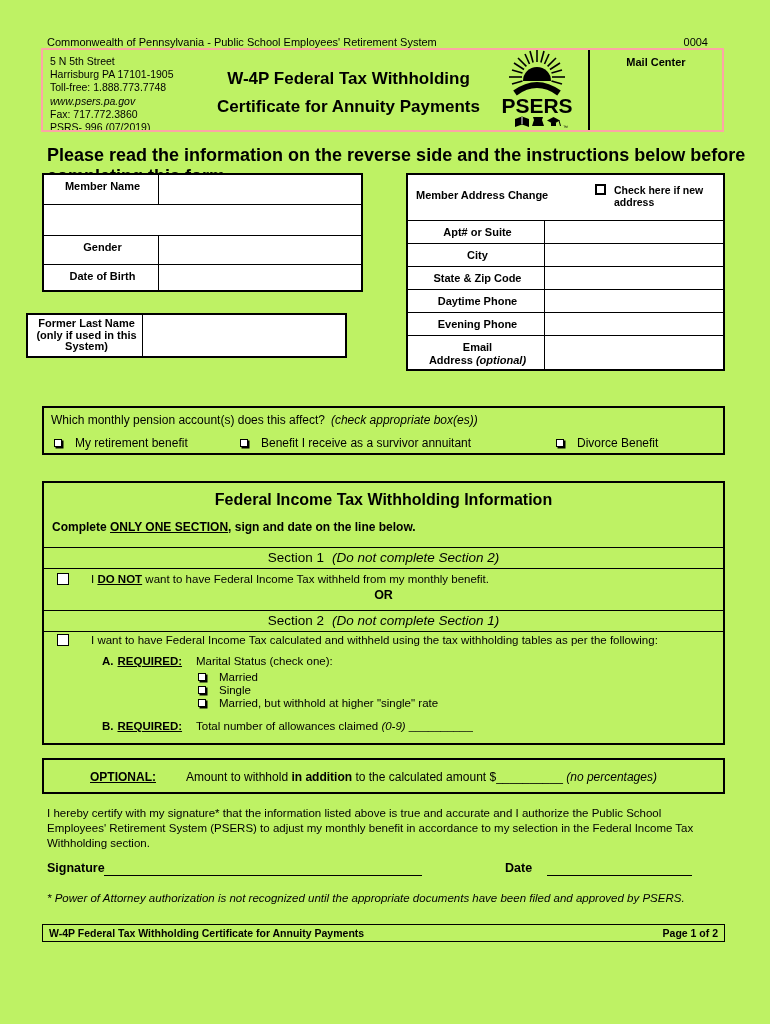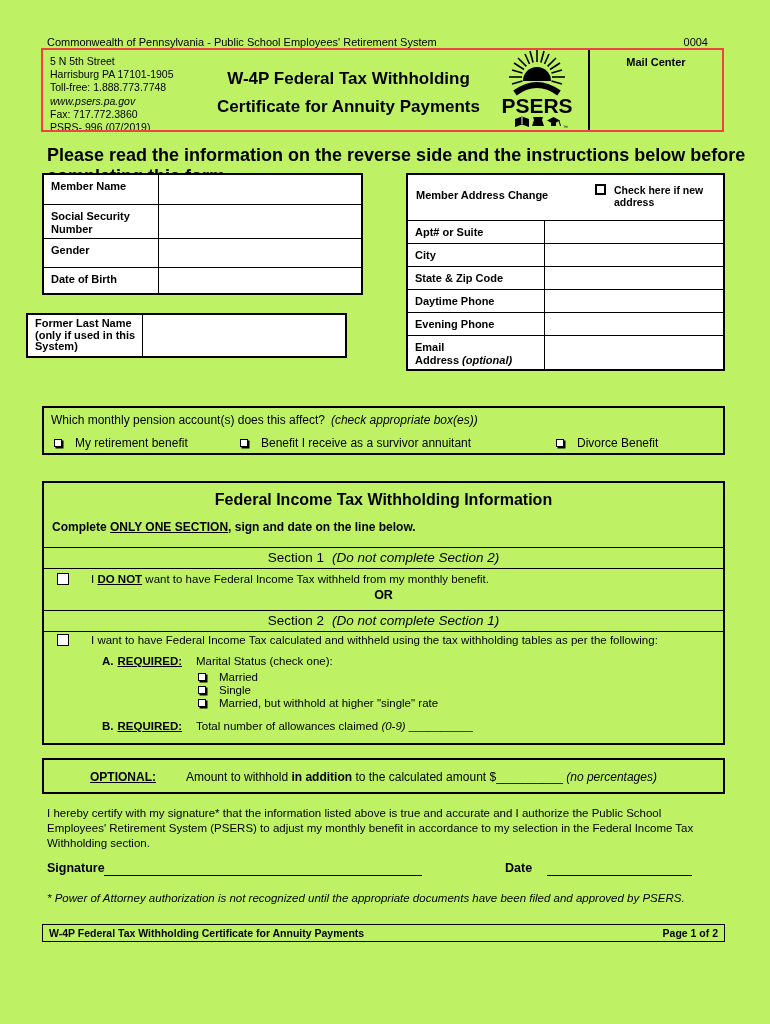--- a/index.html
+++ b/index.html
@@ -15,34 +15,34 @@
 
   
   .cb { display:inline-block; width:8px; height:8px; border:1px solid #000;
         box-shadow:1.5px 1.5px 0 0 #000; background:#fff; flex:0 0 auto; }
   .cbp { display:inline-block; width:12px; height:12px; border:1.5px solid #000; background:#fff; flex:0 0 auto; }
   .cbb { display:inline-block; width:11px; height:11px; border:2px solid #000; background:#fff; flex:0 0 auto; }
 
   
   .top-left { left:47px; top:36px; font-size:11px; }
   .top-right { right:62px; top:36px; font-size:11px; }
-  .header-box { left:41px; top:48px; width:683px; height:84px; border:2px solid #ef4444; display:flex; overflow:hidden; }
+  .header-box { left:41px; top:48px; width:683px; height:84px; border:2px solid #fca5a5; display:flex; overflow:hidden; }
   .addr-col { width:168px; padding:5px 2px 4px 7px; font-size:10.5px; line-height:13.2px; display:flex; flex-direction:column; }
   .addr-last { margin-top:auto; }
   .title-col { flex:1; text-align:center; font-weight:bold; font-size:17px; line-height:28px; padding-top:15px; }
   .logo-col { width:102px; display:flex; align-items:center; justify-content:center; }
   .mail-col { width:134px; border-left:2px solid #000; text-align:center; font-weight:bold; font-size:11px; padding-top:6px; }
 
   .notice { left:47px; top:145px; font-weight:bold; font-size:18px; }
 
   
   .tbl { border:2px solid #000; background:#fff; }
   .trow { display:flex; border-top:1.5px solid #000; }
   .trow:first-child { border-top:none; }
-  .lcell { border-right:1.5px solid #000; font-weight:bold; font-size:11px; line-height:12.5px; padding:5px 4px 3px 7px; flex:0 0 auto; }
+  .lcell { border-right:1.5px solid #000; font-weight:bold; font-size:11px; line-height:12.5px; padding:5px 4px 3px 7px; flex:0 0 auto;text-align:center; }
   .vcell { flex:1; }
 
   .member-table { left:42px; top:173px; width:321px; }
   .member-table .lcell { width:115px; }
   .mr0 { min-height:29px; } .mr1 { min-height:31px; } .mr2 { min-height:29px; } .mr3 { min-height:26px; }
 
   .former-box { left:26px; top:313px; width:321px; }
   .former-box .lcell { width:115px; line-height:11.5px; padding-top:3px; }
   .former-box .trow { min-height:37px; }
 
@@ -150,21 +150,20 @@
   </div>
 
   <div class="abs notice">Please read the information on the reverse side and the instructions below before completing this form.</div>
 
   <div class="abs tbl member-table">
     <div class="trow mr0">
         <div class="lcell">Member Name</div>
         <div class="vcell"></div>
       </div>
     <div class="trow mr1">
-        <div class="lcell">Social Security Number</div>
         <div class="vcell"></div>
       </div>
     <div class="trow mr2">
         <div class="lcell">Gender</div>
         <div class="vcell"></div>
       </div>
     <div class="trow mr3">
         <div class="lcell">Date of Birth</div>
         <div class="vcell"></div>
       </div>

